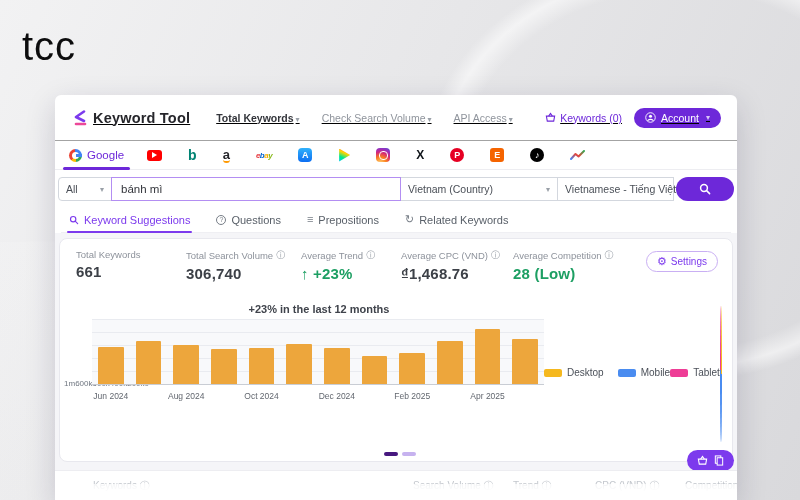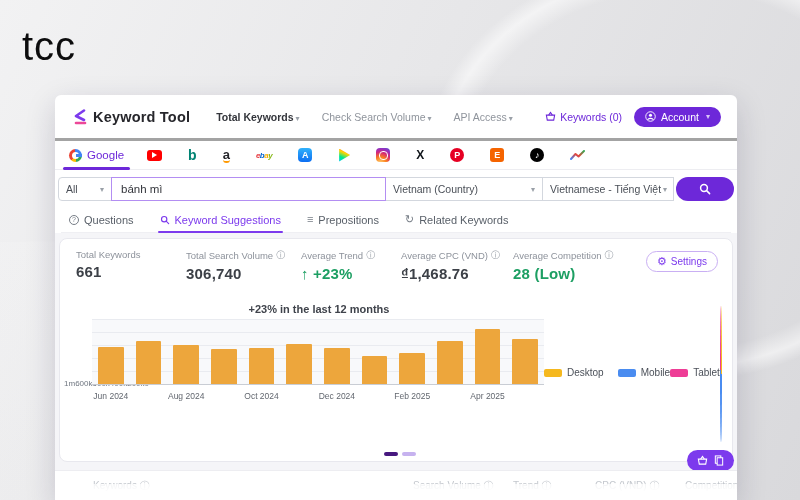--- a/index.html
+++ b/index.html
@@ -12,21 +12,21 @@
     border-radius:50%; background:radial-gradient(closest-side, rgba(255,255,255,0) 78%, rgba(255,255,255,.55) 86%, rgba(255,255,255,0) 92%); }
   .backdrop::after { content:""; position:absolute; left:-140px; bottom:-200px; width:520px; height:480px;
     background:linear-gradient(135deg, rgba(255,255,255,.5), rgba(0,0,0,.04)); transform:rotate(18deg); clip-path:polygon(0 20%, 55% 0, 100% 70%, 30% 100%); opacity:.35; }
 
   .brand { position:absolute; left:22px; top:24px; font-size:40px; font-weight:500; color:#0c0c0d; letter-spacing:1px; z-index:2; }
 
   .window { position:absolute; left:55px; top:95px; width:682px; height:405px; background:#ffffff;
     border-radius:6px 6px 0 0; box-shadow:0 10px 30px rgba(30,20,60,.18); z-index:3; overflow:hidden; }
 
   
-  .kt-header { height:46px; display:flex; align-items:center; padding:0 16px 0 18px; border-bottom:3px solid #a3a3a3; }
+  .kt-header { height:46px; display:flex; align-items:center; padding:0 16px 0 18px; border-bottom:1px solid #a3a3a3;text-decoration:underline; }
   .kt-logo { display:flex; align-items:center; gap:6px; }
   .kt-logo-text { font-size:14.5px; font-weight:700; color:#26262b; letter-spacing:.2px; }
   .kt-nav { display:flex; gap:22px; margin-left:26px; }
   .kt-nav-item { font-size:10.5px; color:#8f949c; cursor:pointer; white-space:nowrap; }
   .kt-nav-item.primary { color:#33353b; font-weight:700; }
   .caret { font-size:8px; color:#9aa0a8; margin-left:2px; }
   .kt-head-right { margin-left:auto; display:flex; gap:12px; }
   .keywords-link { display:flex; align-items:center; gap:4px; font-size:10.5px; color:#6d28d9; cursor:pointer; }
   .account-btn { display:flex; align-items:center; gap:5px; background:#6d28d9; color:#fff; font-size:10.5px;
     padding:4px 11px; border-radius:12px; border:none; cursor:pointer; }
@@ -60,21 +60,21 @@
   .tiktok-icon { width:14px; height:14px; border-radius:50%; background:#010101; color:#fff; font-size:9px; display:flex; align-items:center; justify-content:center; }
 
   
   .search-row { display:flex; align-items:stretch; height:24px; margin:7px 3px 0 3px; }
   .sel { display:flex; align-items:center; justify-content:space-between; border:1px solid #d3d7de; background:#fff;
     font-size:10.5px; color:#4a4f57; padding:0 7px; cursor:pointer; white-space:nowrap; }
   .sel-scope { width:54px; border-radius:4px 0 0 4px; }
   .query-input { flex:1; border:1px solid #b38ef2; border-left:1px solid #b38ef2; margin-left:-1px; padding:0 9px;
     font-size:11.5px; color:#33353b; font-family:inherit; outline:none; position:relative; z-index:1; }
   .sel-country { width:158px; margin-left:-1px; }
-  .sel-language { width:132px; margin-left:-1px; }
+  .sel-language { width:117px; margin-left:-1px; }
   .search-btn { width:58px; margin-left:2px; background:#6d28d9; border:none; border-radius:13px; cursor:pointer;
     display:flex; align-items:center; justify-content:center; }
 
   
   .tabs-row { display:flex; gap:26px; margin:6px 6px 0 6px; height:26px; border-bottom:1px solid #efeff3; padding:0 8px; }
   .rtab { position:relative; display:flex; align-items:center; gap:5px; font-size:11px; color:#585f68; cursor:pointer; }
   .rtab.active { color:#7c3aed; font-weight:500; }
   .rtab.active::after { content:""; position:absolute; left:-2px; right:-2px; bottom:-1px; height:2.5px; background:#7c3aed; border-radius:2px; }
   .q-circle { width:10px; height:10px; border:1px solid #777e87; border-radius:50%; font-size:7px; display:inline-flex; align-items:center; justify-content:center; color:#777e87; }
   .glyph-icon { font-size:11px; color:#777e87; line-height:1; }
@@ -238,30 +238,30 @@
       </div>
       <button class="search-btn">
         <svg width="12" height="12" viewBox="0 0 12 12">
           <circle cx="5" cy="5" r="3.4" fill="none" stroke="#fff" stroke-width="1.5"></circle>
           <line x1="7.6" y1="7.6" x2="10.6" y2="10.6" stroke="#fff" stroke-width="1.5" stroke-linecap="round"></line>
         </svg>
       </button>
     </div>
 
     <div class="tabs-row">
-      <div class="rtab">
-        <span class="q-circle">?</span>
-        <span>Questions</span>
-      </div>
       <div class="rtab active">
         <svg width="10" height="10" viewBox="0 0 12 12">
           <circle cx="5" cy="5" r="3.2" fill="none" stroke="#7c3aed" stroke-width="1.4"></circle>
           <line x1="7.4" y1="7.4" x2="10.4" y2="10.4" stroke="#7c3aed" stroke-width="1.4" stroke-linecap="round"></line>
         </svg>
         <span>Keyword Suggestions</span>
+      </div>
+      <div class="rtab">
+        <span class="q-circle">?</span>
+        <span>Questions</span>
       </div>
       <div class="rtab">
         <span class="glyph-icon">≡</span>
         <span>Prepositions</span>
       </div>
       <div class="rtab">
         <span class="glyph-icon">↻</span>
         <span>Related Keywords</span>
       </div>
     </div>

